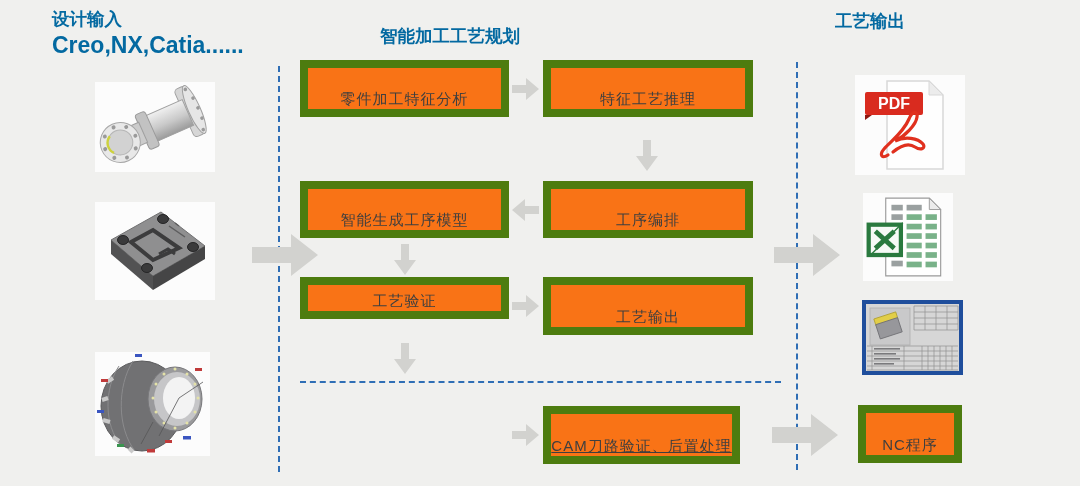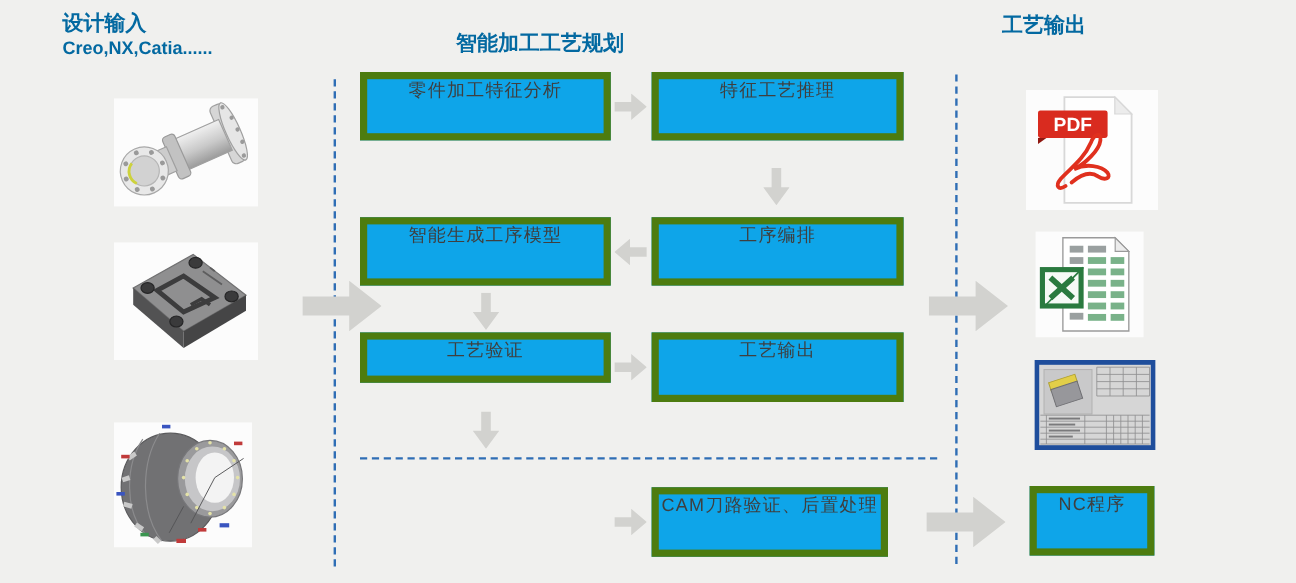--- a/index.html
+++ b/index.html
@@ -1,21 +1,21 @@
 <!DOCTYPE html>
 <html><head>
 <meta charset="utf-8">
 <style>
   html,body{margin:0;padding:0;background:#f0f0ee;font-family:"Liberation Sans",sans-serif;}
   #canvas{position:relative;width:1080px;height:486px;background:#f0f0ee;overflow:hidden;}
   .abs{position:absolute;}
   .hdr{position:absolute;color:#0369a1;font-weight:bold;font-size:17.5px;line-height:1.3;}
-  .hdr .sub{font-size:15px;}
-  .fbox{position:absolute;background:#0ea5e9;border:6px solid #4d7c0f;box-sizing:border-box;
-        display:flex;align-items:flex-start;justify-content:center;font-size:15px;color:#3f3f3f;
+  .hdr .sub{font-size:23px;}
+  .fbox{position:absolute;background:#f97316;border:8px solid #4d7c0f;box-sizing:border-box;
+        display:flex;align-items:flex-end;justify-content:center;font-size:15px;color:#3f3f3f;
         letter-spacing:1px;text-align:center;}
   .vdash{position:absolute;width:0;border-left:2px dashed #2f6eb5;}
   .hdash{position:absolute;height:0;border-top:2px dashed #2f6eb5;}
   .img-card{position:absolute;background:#fcfcfc;}
   svg{display:block;}
   .arrow{position:absolute;}
 </style>
 </head>
 <body>
 
@@ -144,21 +144,21 @@
   </div>
   <div class="fbox" style="left:543px;top:181px;width:210px;height:57px;">
     <span>工序编排</span>
   </div>
   <div class="fbox" style="left:300px;top:277px;width:209px;height:42px;">
     <span>工艺验证</span>
   </div>
   <div class="fbox" style="left:543px;top:277px;width:210px;height:58px;">
     <span>工艺输出</span>
   </div>
-  <div class="fbox" style="left:543px;top:406px;width:197px;height:58px;">
+  <div class="fbox" style="left:543px;top:406px;width:197px;height:58px;text-decoration:underline;">
     <span>CAM刀路验证、后置处理</span>
   </div>
 
   <svg class="arrow" style="left:512px;top:78px;" width="27" height="22">
     <polygon points="0,7 14,7 14,0 27,11 14,22 14,15 0,15" fill="#d2d2cf"></polygon>
   </svg>
   <svg class="arrow" style="left:636px;top:140px;" width="22" height="31">
     <polygon points="7,0 15,0 15,16 22,16 11,31 0,16 7,16" fill="#d2d2cf"></polygon>
   </svg>
   <svg class="arrow" style="left:512px;top:199px;" width="27" height="22">

